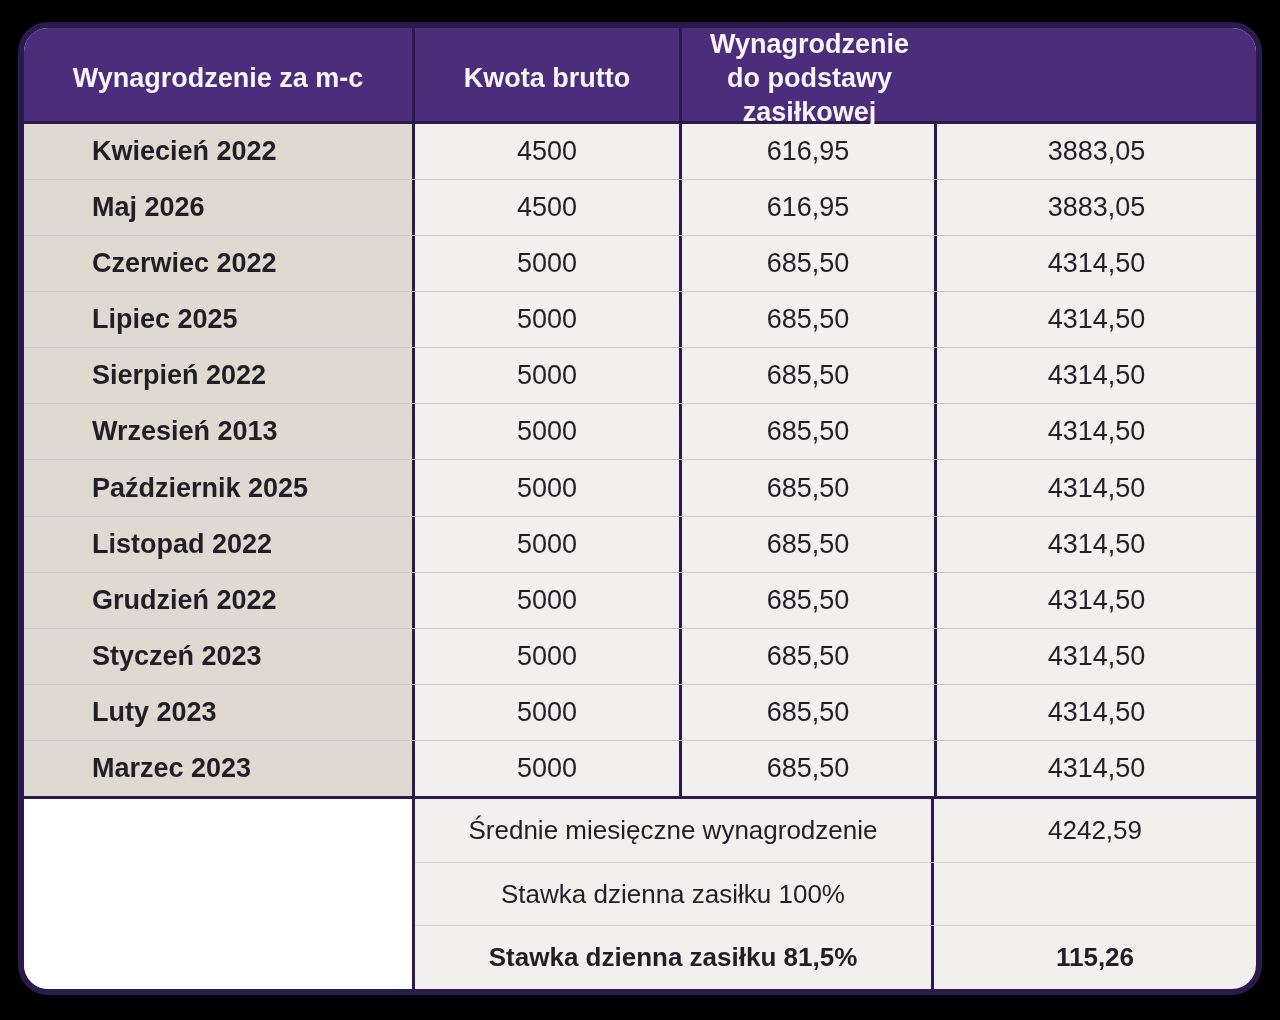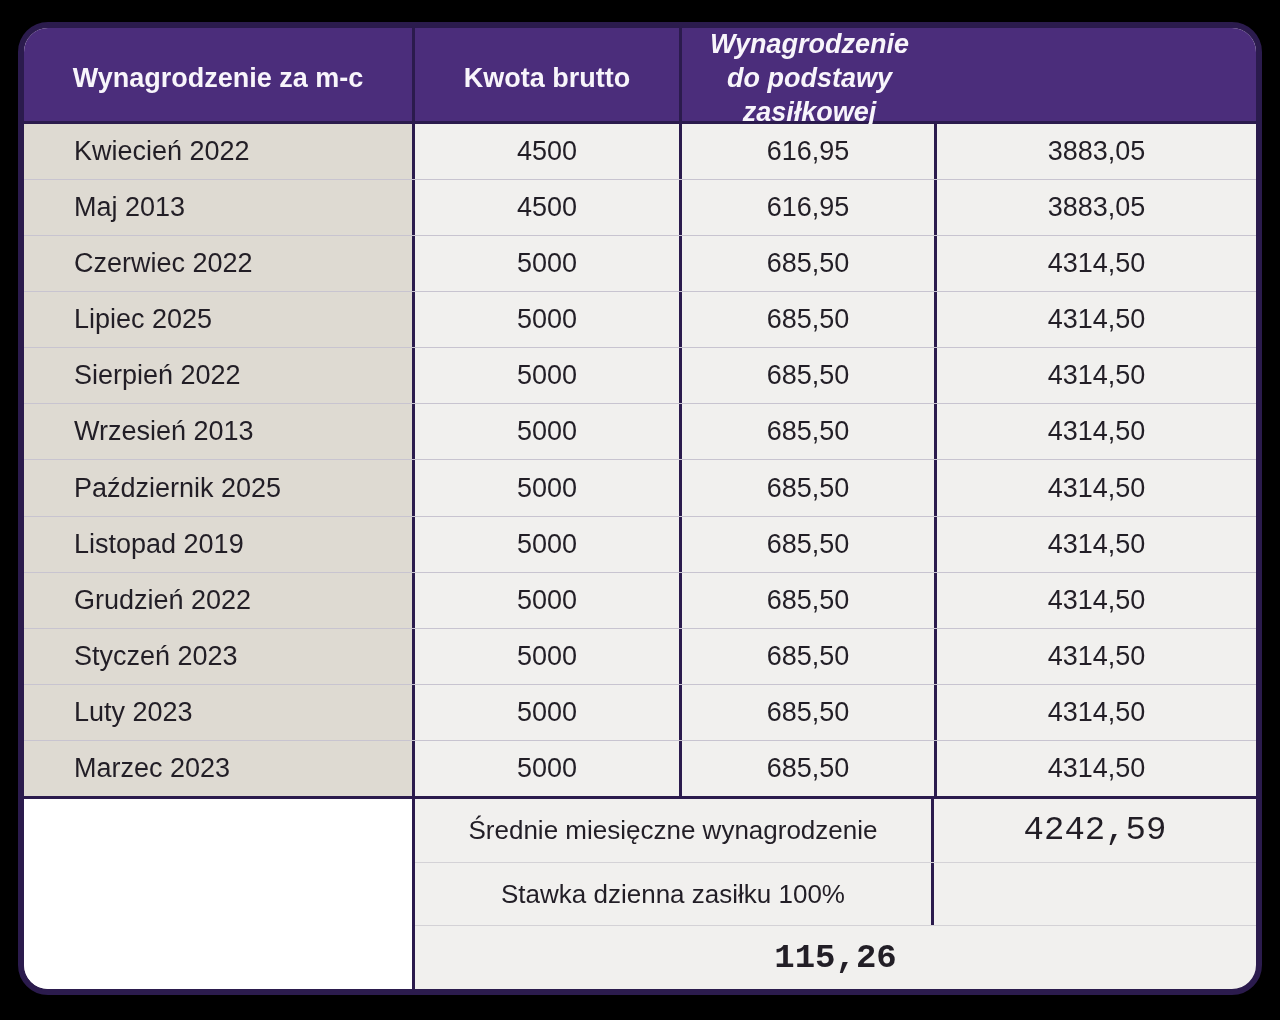--- a/index.html
+++ b/index.html
@@ -47,21 +47,21 @@
     align-items:center;
     justify-content:center;
     text-align:center;
     color:var(--header-text);
     font-size:27px;
     font-weight:700;
     line-height:1.25;
     padding:0 28px;
     border-right:3px solid var(--border-purple);
   }
-  .hcell:last-child{border-right:none;font-style:italic;}
+  .hcell:last-child{border-right:none;}
   
   .tbody{
     flex:1 1 auto;
     display:flex;
     flex-direction:column;
   }
   .row{
     flex:1 1 0;
     display:grid;
     grid-template-columns:391px 267px 255px 1fr;
@@ -72,22 +72,22 @@
     display:flex;
     align-items:center;
     justify-content:center;
     font-size:27px;
     color:var(--text-dark);
     border-right:3px solid var(--border-purple);
     background:var(--cell-bg);
   }
   .cell.month{
     justify-content:flex-start;
-    padding-left:50px;
-    font-weight:400;
+    padding-left:68px;
+    font-weight:700;
     background:var(--col1-bg);
   }
   .cell:last-child{border-right:none;}
   
   .summary{
     flex:0 0 193px;
     display:flex;
     border-top:3px solid var(--border-purple);
   }
   .summary-left{
@@ -117,23 +117,22 @@
     text-align:center;
     font-size:26px;
     color:var(--text-dark);
     border-right:3px solid var(--border-purple);
   }
   .svalue{
     flex:1 1 auto;
     display:flex;
     align-items:center;
     justify-content:center;
-    font-size:34px;
+    font-size:26px;
     color:var(--text-dark);
-    font-family:Liberation Mono, monospace;
   }
   .srow.bold .slabel,
   .srow.bold .svalue{font-weight:700;}
 </style>
 </head>
 <body>
 
 <div class="table">
 
   <div class="thead">
@@ -143,21 +142,21 @@
   </div>
 
   <div class="tbody">
     <div class="row">
       <div class="cell month">Kwiecień 2022</div>
       <div class="cell">4500</div>
       <div class="cell">616,95</div>
       <div class="cell">3883,05</div>
     </div>
     <div class="row">
-      <div class="cell month">Maj 2013</div>
+      <div class="cell month">Maj 2026</div>
       <div class="cell">4500</div>
       <div class="cell">616,95</div>
       <div class="cell">3883,05</div>
     </div>
     <div class="row">
       <div class="cell month">Czerwiec 2022</div>
       <div class="cell">5000</div>
       <div class="cell">685,50</div>
       <div class="cell">4314,50</div>
     </div>
@@ -179,21 +178,21 @@
       <div class="cell">685,50</div>
       <div class="cell">4314,50</div>
     </div>
     <div class="row">
       <div class="cell month">Październik 2025</div>
       <div class="cell">5000</div>
       <div class="cell">685,50</div>
       <div class="cell">4314,50</div>
     </div>
     <div class="row">
-      <div class="cell month">Listopad 2019</div>
+      <div class="cell month">Listopad 2022</div>
       <div class="cell">5000</div>
       <div class="cell">685,50</div>
       <div class="cell">4314,50</div>
     </div>
     <div class="row">
       <div class="cell month">Grudzień 2022</div>
       <div class="cell">5000</div>
       <div class="cell">685,50</div>
       <div class="cell">4314,50</div>
     </div>
@@ -221,18 +220,19 @@
     <div class="summary-left"></div>
     <div class="summary-right">
       <div class="srow">
         <div class="slabel">Średnie miesięczne wynagrodzenie</div>
         <div class="svalue">4242,59</div>
       </div>
       <div class="srow">
         <div class="slabel">Stawka dzienna zasiłku 100%</div>
       </div>
       <div class="srow bold">
+        <div class="slabel">Stawka dzienna zasiłku 81,5%</div>
         <div class="svalue">115,26</div>
       </div>
     </div>
   </div>
 
 </div>
 
 </body></html>

